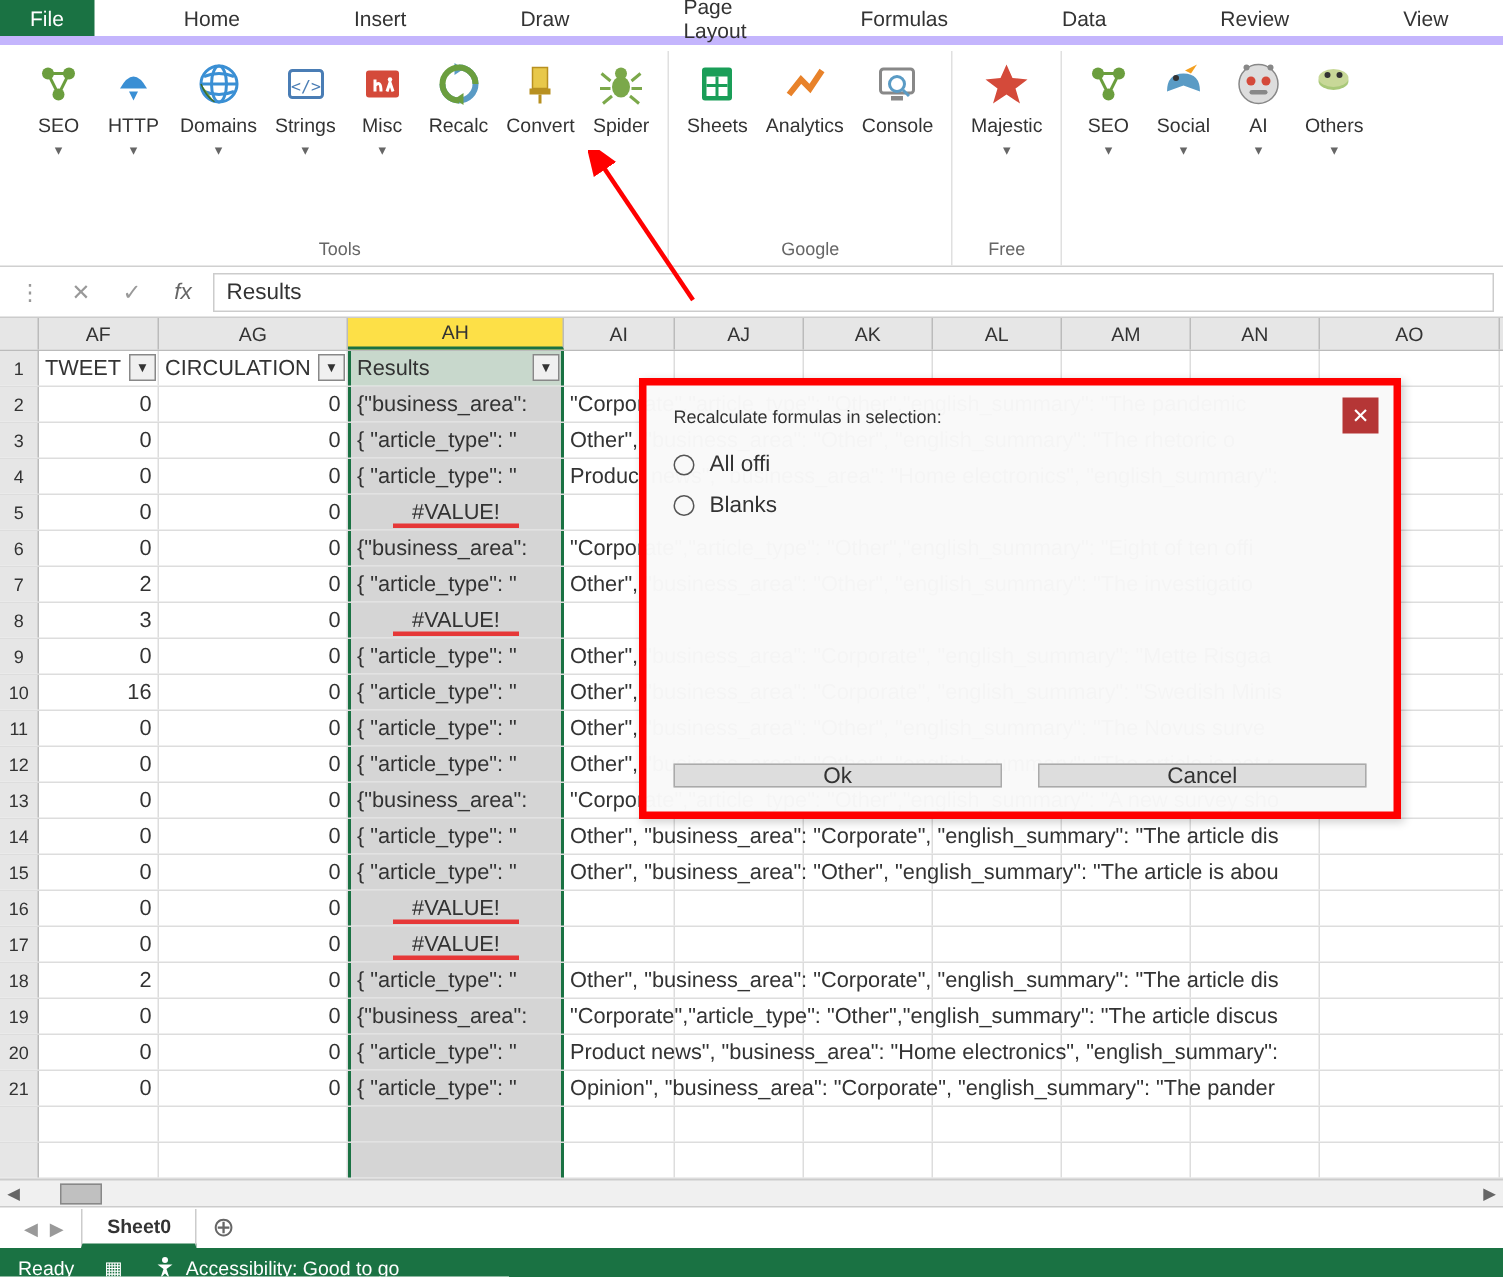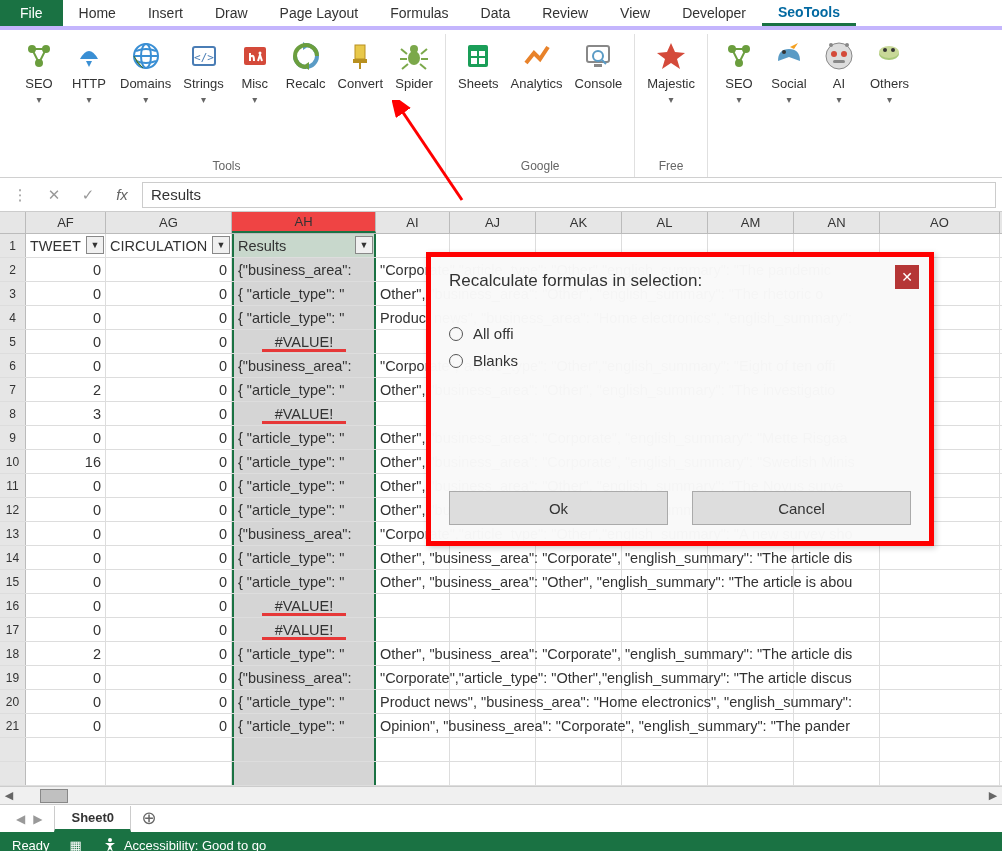--- a/index.html
+++ b/index.html
@@ -1,19 +1,19 @@
 <!DOCTYPE html>
 <html><head>
 <meta charset="utf-8">
 <style>
   * { box-sizing: border-box; }
   body { margin: 0; font-family: "Segoe UI", Arial, sans-serif; font-size: 13px; background: #fff; color: #333; overflow: hidden; width: 1002px; height: 851px; position: relative; }
   
   
-  .menu-tabs { height: 30px; display: flex; align-items: stretch; border-bottom: 4px solid #c4b5fd; background: #fff; }
+  .menu-tabs { height: 30px; display: flex; align-items: stretch; border-bottom: 6px solid #c4b5fd; background: #fff; gap: 44px; }
   .menu-tab { padding: 6px 16px; font-size: 14px; cursor: pointer; display: flex; align-items: center; }
   .menu-tab.file { background: #1a7243; color: #fff; font-weight: 400; padding: 6px 20px; }
   .menu-tab.active { border-bottom: 3px solid #1a7243; color: #0369a1; font-weight: 600; }
   
   
   .ribbon { height: 148px; background: #fff; border-bottom: 1px solid #d0d0d0; display: flex; padding: 4px 8px 0 8px; }
   .ribbon-group { display: flex; flex-direction: column; border-right: 1px solid #e0e0e0; padding: 0 6px; }
   .ribbon-group:last-child { border-right: none; }
   .ribbon-items { display: flex; flex: 1; }
   .ribbon-item { display: flex; flex-direction: column; align-items: center; justify-content: flex-start; padding: 4px 6px; cursor: pointer; min-width: 50px; font-size: 13px; }
@@ -27,21 +27,21 @@
   .name-box { width: 260px; height: 26px; border: 1px solid #ccc; padding: 2px 8px; font-size: 14px; position: relative; display: flex; align-items: center; }
   .name-box::after { content: "▾"; position: absolute; right: 6px; top: 4px; color: #666; font-size: 11px;}
   .fx-btn { width: 28px; height: 26px; display: flex; align-items: center; justify-content: center; color: #999; cursor: pointer; font-size: 15px;}
   .fx-btn.fx { font-style: italic; color: #666; }
   .formula-input { flex: 1; height: 26px; border: 1px solid #ccc; padding: 2px 8px; font-size: 15px; display:flex; align-items:center;}
 
   
   .col-headers { height: 22px; display: flex; background: #e6e6e6; border-bottom: 1px solid #bbb; }
   .row-hdr-spacer { width: 26px; border-right: 1px solid #bbb; background:#e6e6e6;}
   .col-hdr { border-right: 1px solid #bbb; display: flex; align-items: center; justify-content: center; font-size: 13px; color: #333; background: #e6e6e6; }
-  .col-hdr.sel { background: #ef4444; border-bottom: 2px solid #1a7243; }
+  .col-hdr.sel { background: #fde047; border-bottom: 2px solid #1a7243; }
   
   
   .grid { height: 552px; overflow: hidden; position: relative; }
   .row { height: 24px; display: flex; border-bottom: 1px solid #ddd; }
   .row.header-row { font-weight: 400; }
   .row-num { width: 26px; border-right: 1px solid #bbb; background: #e6e6e6; display: flex; align-items: center; justify-content: center; font-size: 12px; color: #333; }
   .cell { border-right: 1px solid #ddd; padding: 2px 4px; font-size: 14.5px; overflow: hidden; white-space: nowrap; display: flex; align-items: center; position: relative; }
   .cell.num { justify-content: flex-end; }
   .cell.sel { background: #d5d5d5; border-right: 2px solid #1a7243; border-left: 2px solid #1a7243; }
   .cell.sel.header-cell { background: #c8d8cc; }
@@ -61,26 +61,26 @@
 
   
   .status-bar { height: 26px; background: #1a7243; color: #fff; display: flex; align-items: center; padding: 0 12px; font-size: 13px; gap: 20px; }
   .status-icon { display: inline-flex; align-items: center; gap: 6px; }
   
   
   .dialog { position: absolute; left: 426px; top: 252px; width: 508px; height: 294px; border: 5px solid #ff0000; background: #f9f9f9fa; z-index: 100; box-shadow: 2px 2px 6px rgba(0,0,0,.2); }
   .dialog-inner { padding: 14px 18px; height: 100%; position: relative; }
   .dialog-title { font-size: 15px; margin-bottom: 24px; }
   .dialog-close { position: absolute; top: 8px; right: 10px; width: 24px; height: 24px; background: #b53636; color: #fff; display:flex; align-items:center; justify-content:center; cursor:pointer; font-size:14px;}
-  .dialog-text { font-size: 17px; margin-bottom: 34px; }
+  .dialog-text { font-size: 12px; margin-bottom: 16px; }
   .radio-opt { display: flex; align-items: center; gap: 10px; margin: 10px 0; font-size: 15px; }
   .radio { width: 14px; height: 14px; border: 1px solid #555; border-radius: 50%; display:flex; align-items:center; justify-content:center;}
   .radio.checked::after { content:""; width:7px; height:7px; background:#333; border-radius:50%; }
   .dialog-buttons { position: absolute; bottom: 16px; left: 18px; right: 18px; display: flex; gap: 24px; }
-  .dialog-btn { flex: 1; height: 34px; background: #ddd; border: 1px solid #aaa; display:flex; align-items:center; justify-content:center; font-size:15px; cursor:pointer;margin-top:28px;}
+  .dialog-btn { flex: 1; height: 16px; background: #ddd; border: 1px solid #aaa; display:flex; align-items:center; justify-content:center; font-size:15px; cursor:pointer;margin-top:28px;}
   
   
   .arrow { position: absolute; z-index: 90; pointer-events: none; }
   
   
   .hscroll { height: 18px; background: #f0f0f0; border-top: 1px solid #ccc; display:flex; align-items:center;}
   .hscroll .thumb { width: 28px; height:14px; background:#c0c0c0; margin-left: 22px; border:1px solid #888;}
   .hscroll .arrow-btn { width:18px; text-align:center; color:#666; font-size:11px;}
 </style>
 </head>

